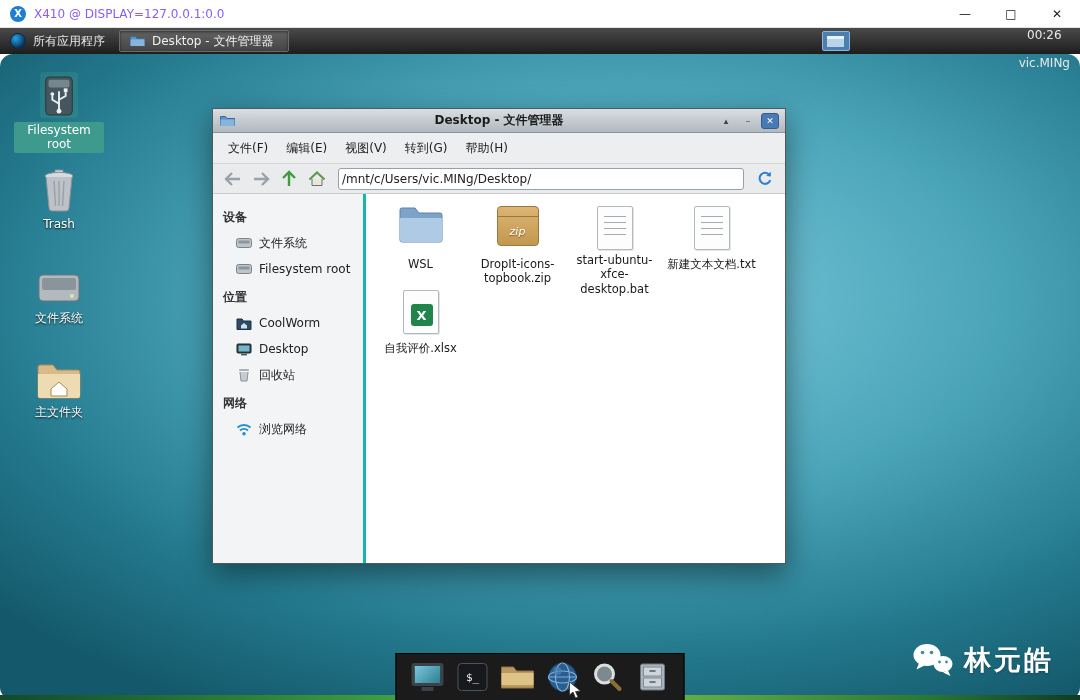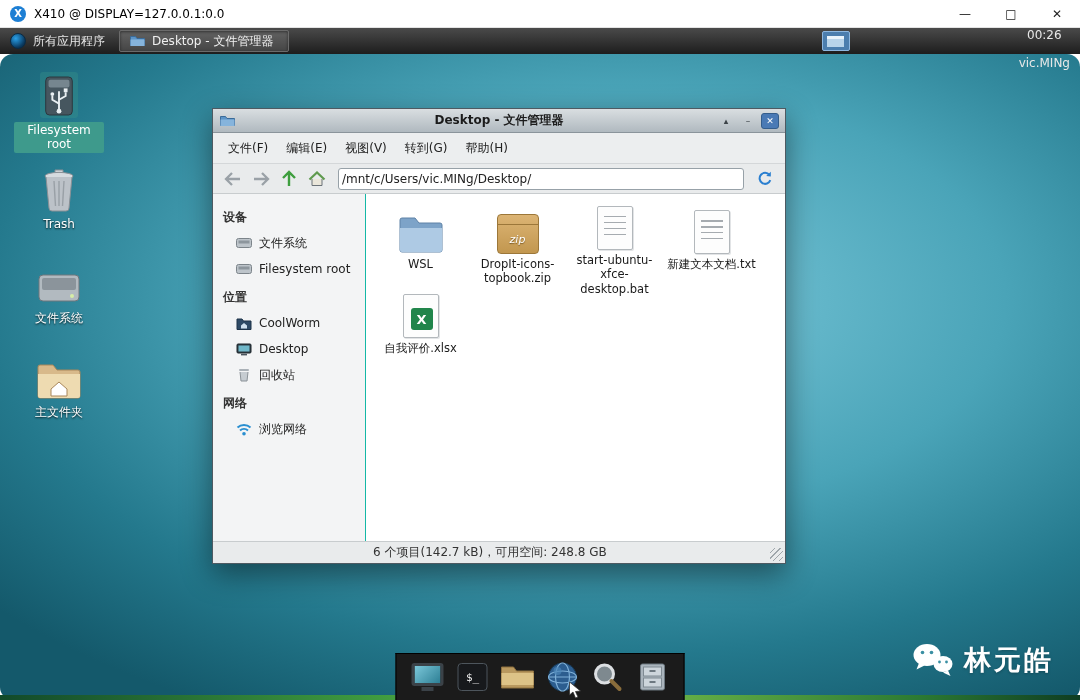--- a/index.html
+++ b/index.html
@@ -2,21 +2,21 @@
 <html><head>
 <meta charset="utf-8">
 <style>
 * { margin:0; padding:0; box-sizing:border-box; }
 body { font-family:"DejaVu Sans","Liberation Sans",sans-serif; }
 #screen { position:relative; width:1080px; height:700px; overflow:hidden; background:#fff; }
 
 
 #host-titlebar { position:absolute; top:0; left:0; right:0; height:28px; background:#ffffff; border-bottom:1px solid #e3e3e3; display:flex; align-items:center; z-index:40; }
 .x410-logo { width:16px; height:16px; border-radius:50%; background:#1d7fd4; color:#fff; font-size:10px; font-weight:bold; display:flex; align-items:center; justify-content:center; margin:0 8px 0 10px; }
-#host-title { font-size:12px; color:#000000; }
+#host-title { font-size:12px; color:#8b5cf6; }
 #host-buttons { margin-left:auto; display:flex; height:100%; }
 .host-btn { width:46px; height:100%; display:flex; align-items:center; justify-content:center; font-size:12px; color:#222; }
 
 
 #panel { position:absolute; top:28px; left:0; right:0; height:26px; background:linear-gradient(#4a4a4a,#1d1d1d); display:flex; align-items:center; color:#e8e8e8; z-index:40; }
 #apps-button { display:flex; align-items:center; gap:7px; padding:8px 10px; height:100%; font-size:12px; }
 .apps-icon { width:16px; height:16px; border-radius:50%; background:radial-gradient(circle at 34% 32%, #2aa0e8, #0b3e66 65%, #05192b); border:1px solid #0a2b45; }
 #taskbar-item { display:flex; align-items:center; gap:7px; height:22px; padding:0 10px; margin-left:4px; min-width:170px; background:rgba(255,255,255,0.16); border:1px solid #6b6b6b; border-radius:2px; box-shadow:inset 0 1px 3px rgba(0,0,0,0.5); font-size:12px; color:#f0f0f0; }
 .pager { position:absolute; left:822px; top:3px; width:28px; height:20px; background:#4c7eae; border:1px solid #8db7e0; border-radius:2px; }
 .pager-inner { position:absolute; left:4px; top:4px; width:17px; height:11px; background:#b9d4ea; border-top:3px solid #e9f3fb; }
@@ -40,27 +40,27 @@
 .fm-title { position:absolute; left:0; right:0; text-align:center; font-size:12px; font-weight:600; color:#1b1b1b; pointer-events:none; }
 .fm-controls { margin-left:auto; display:flex; gap:4px; padding-right:6px; z-index:1; }
 .fmc { width:18px; height:16px; border-radius:3px; display:flex; align-items:center; justify-content:center; font-size:9px; color:#3c4348; }
 .fmc.close { background:#4a7ab5; border:1px solid #33movie5e8c; border:1px solid #355e8c; color:#fff; }
 .fm-menubar { height:31px; background:#eceeef; border-bottom:1px solid #d4d7d9; display:flex; align-items:center; padding-left:6px; flex:0 0 auto; }
 .menu-item { font-size:12px; color:#222; padding:0 9px; line-height:22px; }
 .fm-toolbar { height:30px; background:#e9ebec; border-bottom:1px solid #c8ccce; display:flex; align-items:center; padding:0 6px; flex:0 0 auto; }
 .tb-btn { width:28px; height:24px; display:flex; align-items:center; justify-content:center; border-radius:3px; }
 .addressbar { flex:1; height:22px; margin:0 7px; background:#fff; border:1px solid #97a1a8; border-radius:3px; display:flex; align-items:center; padding-left:3px; font-size:12px; color:#222; }
 .fm-body { flex:1; display:flex; min-height:0; }
-.fm-sidebar { width:153px; background:#f3f4f5; border-right:1px solid #14b8a6; padding:8px 4px 0 10px; overflow:hidden; }
+.fm-sidebar { width:153px; background:#f3f4f5; border-right:3px solid #14b8a6; padding:8px 4px 0 10px; overflow:hidden; }
 .sb-header { font-size:12px; font-weight:bold; color:#333; margin:7px 0 4px 0; }
 .sb-item { display:flex; align-items:center; gap:7px; height:26px; padding-left:12px; font-size:12px; color:#222; }
 .sb-item .sic { width:17px; display:flex; justify-content:center; }
 .fm-files { flex:1; background:#fff; position:relative; display:grid; grid-template-columns:repeat(4,97px); grid-auto-rows:84px; padding:12px 0 0 6px; align-content:start; }
 .ficon { width:97px; display:flex; flex-direction:column; align-items:center; }
-.ficon .fic { height:48px; display:flex; align-items:flex-end; justify-content:center; }
+.ficon .fic { height:48px; display:flex; align-items:flex-start; justify-content:center; }
 .flabel { margin-top:3px; font-size:11.5px; color:#1a1a1a; text-align:center; max-width:93px; line-height:1.25; word-wrap:break-word; }
 .fm-statusbar { height:22px; background:#e9ebec; border-top:1px solid #c8ccce; display:flex; align-items:center; position:relative; flex:0 0 auto; }
 .status-text { margin-left:160px; font-size:12px; color:#333; }
 .grip { position:absolute; right:2px; bottom:2px; width:13px; height:13px; background:repeating-linear-gradient(135deg, transparent 0 3px, #9fa6ab 3px 4px); }
 
 
 .page { width:36px; height:44px; background:#fdfdfd; border:1px solid #b3b8bc; border-radius:2px; position:relative; box-shadow:1px 1px 0 #e2e4e6; }
 .page .lines { position:absolute; left:6px; right:6px; top:9px; bottom:9px; background:repeating-linear-gradient(to bottom,#a6abb0 0 1.5px, transparent 1.5px 6px); }
 .page .dither { position:absolute; left:8px; top:12px; width:20px; height:20px; background:repeating-conic-gradient(#999fa4 0% 25%, #e9ebed 0% 50%); background-size:4px 4px; border:1px solid #c4c8cb; }
 .xlbadge { position:absolute; left:7px; top:13px; width:22px; height:22px; background:#21854b; border-radius:3px; color:#fff; font-size:13px; font-weight:bold; display:flex; align-items:center; justify-content:center; }
@@ -330,24 +330,20 @@
             <div class="fic">
                 <div class="page">
                   <div class="xlbadge">X</div>
                 </div>
               </div>
             <span class="flabel">自我评价.xlsx</span>
           </div>
         </div>
       </div>
 
-      <div class="fm-statusbar">
-        <span class="status-text">6 个项目(142.7 kB)，可用空间: 248.8 GB</span>
-        <div class="grip"></div>
-      </div>
     </div>
 
     <div id="dock">
       <div class="ditem">
         <div class="dock-mon">
             <div class="scr"></div>
             <div class="stand"></div>
           </div>
       </div>
       <div class="ditem">

